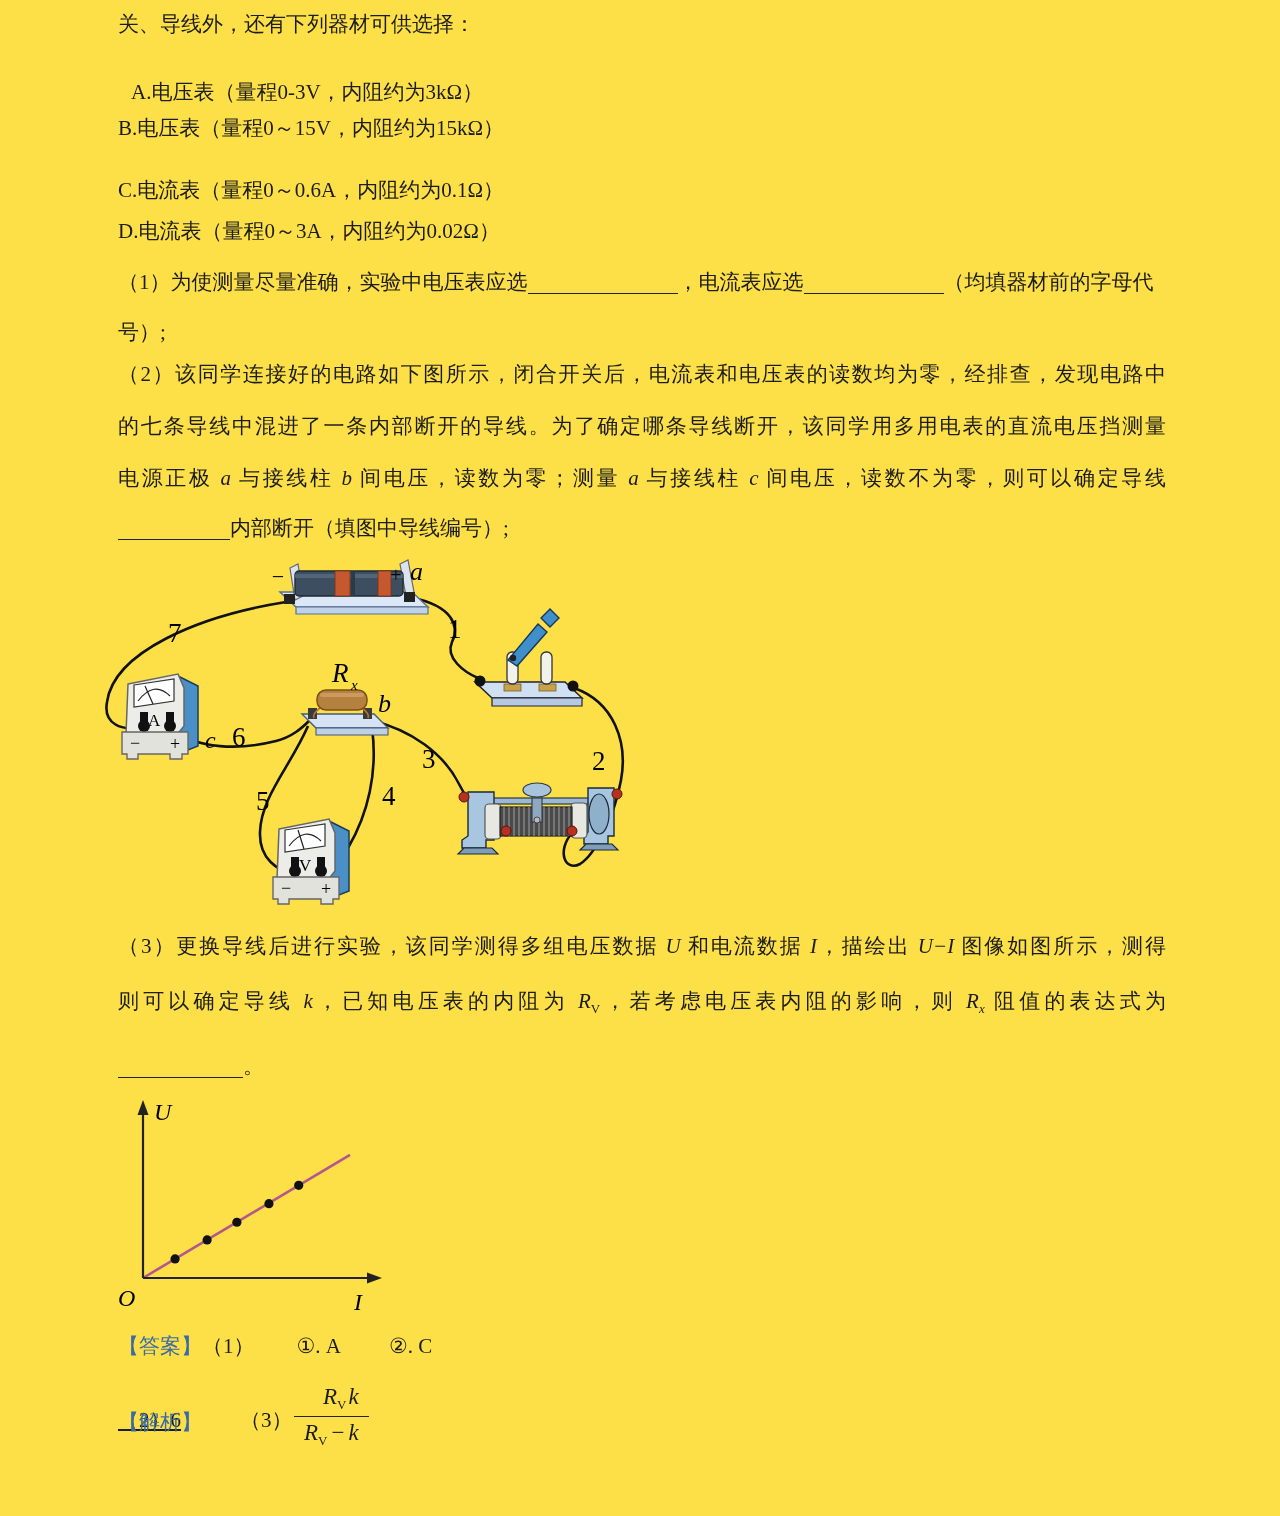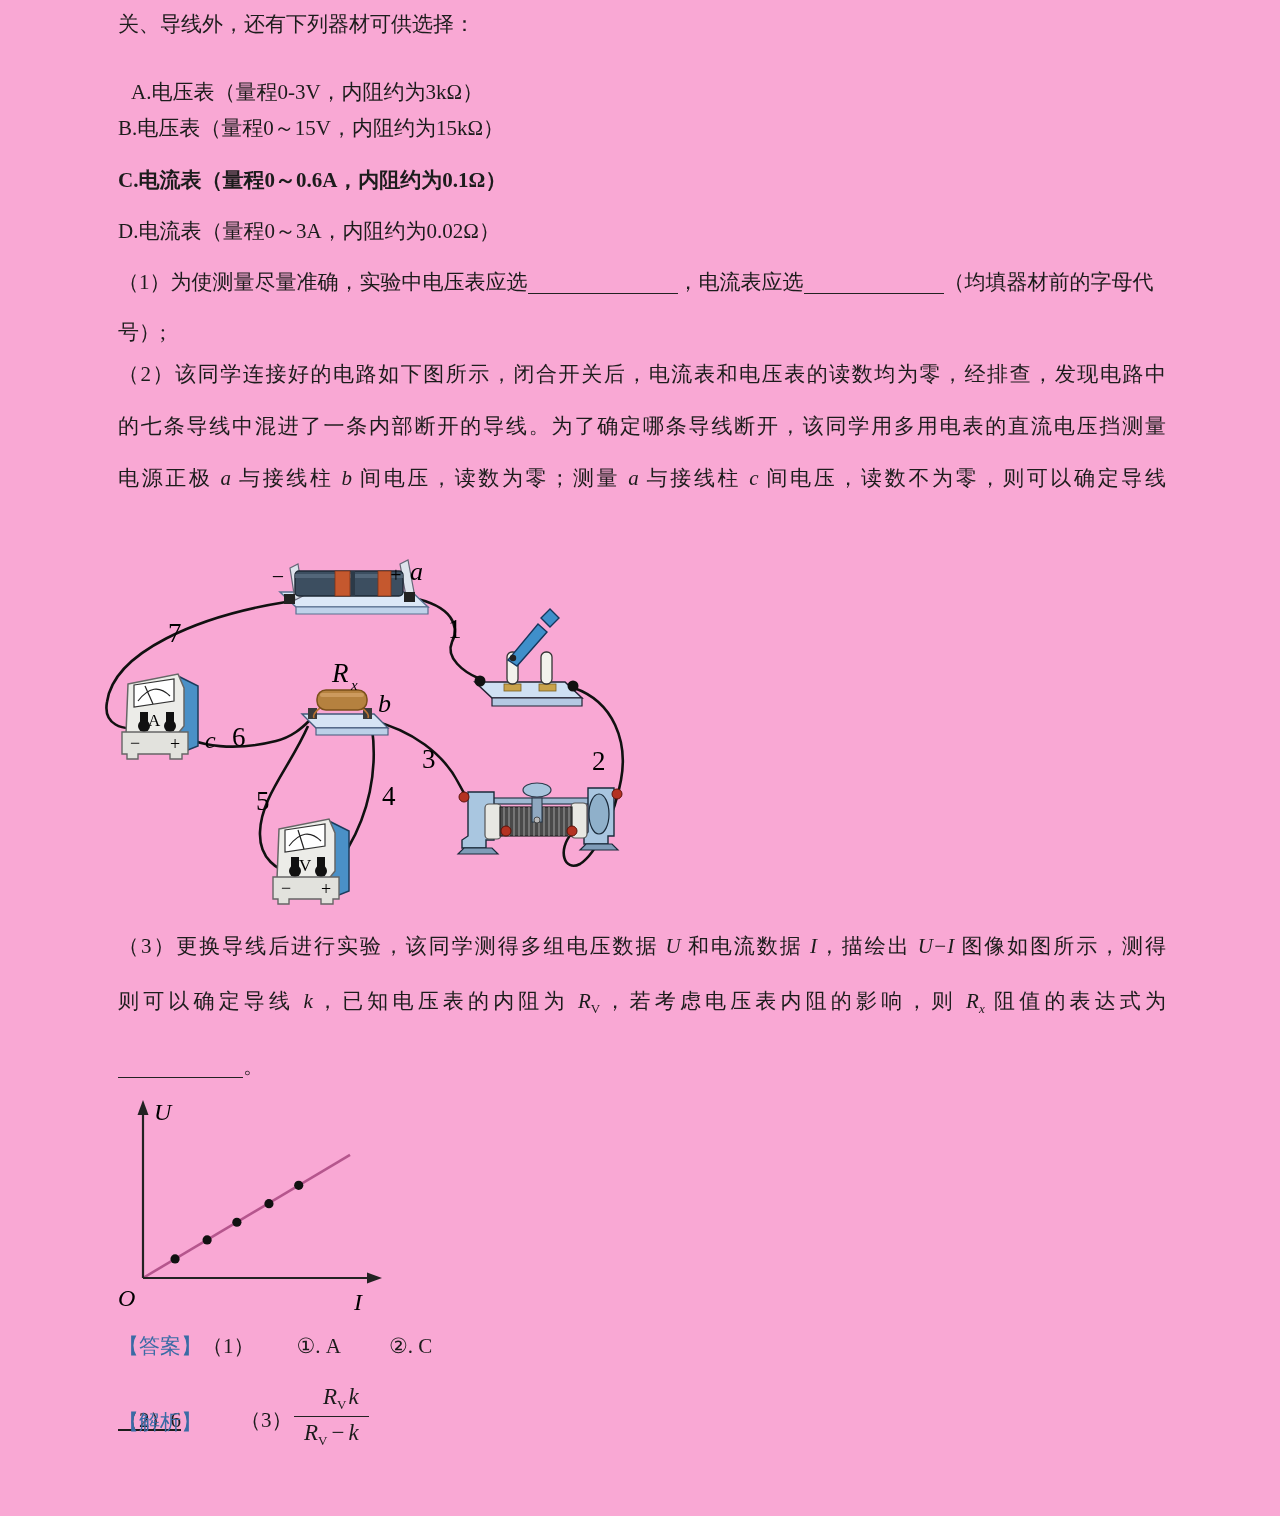--- a/index.html
+++ b/index.html
@@ -1,16 +1,16 @@
 <!DOCTYPE html>
 <html><head>
 <meta charset="utf-8">
 <style>
   html,body{margin:0;padding:0;background:#ffffff;}
-  #page{position:relative;width:1280px;height:1516px;background:#f9a8d4;
+  #page{position:relative;width:1280px;height:1516px;background:#fde047;
         font-family:"Liberation Serif","DejaVu Serif",serif;color:#1c1c1c;
         font-size:21px;overflow:hidden;}
   .aline{position:absolute;left:118px;white-space:nowrap;}
   .jline{position:absolute;left:118px;width:1048px;text-align:justify;text-align-last:justify;}
   .blank{display:inline-block;border-bottom:1.6px solid #222;height:22px;vertical-align:-5px;}
   .b150{width:150px}.b140{width:140px}.b112{width:112px}.b125{width:125px}
   .var{font-style:italic;}
   .sub{font-size:13px;vertical-align:-5px;font-style:normal;}
   .sub.it{font-style:italic;}
   .frac{display:inline-flex;flex-direction:column;text-align:right;font-size:23px;line-height:1.15;}
@@ -21,31 +21,34 @@
 </style>
 </head>
 <body>
 
 <div id="page">
 
   <div class="aline" style="top:10px;">关、导线外，还有下列器材可供选择：</div>
 
   <div class="aline" style="top:78px;margin-left:13px;">A.电压表（量程0-3V，内阻约为3kΩ）</div>
   <div class="aline" style="top:114px;">B.电压表（量程0～15V，内阻约为15kΩ）</div>
-  <div class="aline" style="top:166px;font-weight:bold;">C.电流表（量程0～0.6A，内阻约为0.1Ω）</div>
+  <div class="aline" style="top:176px;">C.电流表（量程0～0.6A，内阻约为0.1Ω）</div>
   <div class="aline" style="top:217px;">D.电流表（量程0～3A，内阻约为0.02Ω）</div>
 
   <div class="aline" style="top:268px;">
     <span>（1）为使测量尽量准确，实验中电压表应选</span><span class="blank b150"></span><span>，电流表应选</span><span class="blank b140"></span><span>（均填器材前的字母代</span>
   </div>
   <div class="aline" style="top:318px;">号）;</div>
 
   <div class="jline" style="top:360px;">（2）该同学连接好的电路如下图所示，闭合开关后，电流表和电压表的读数均为零，经排查，发现电路中</div>
   <div class="jline" style="top:412px;">的七条导线中混进了一条内部断开的导线。为了确定哪条导线断开，该同学用多用电表的直流电压挡测量</div>
   <div class="jline" style="top:464px;"><span>电源正极 </span><span class="var">a</span><span> 与接线柱 </span><span class="var">b</span><span> 间电压，读数为零；测量 </span><span class="var">a</span><span> 与接线柱 </span><span class="var">c</span><span> 间电压，读数不为零，则可以确定导线</span></div>
+  <div class="aline" style="top:514px;">
+    <span class="blank b112"></span><span>内部断开（填图中导线编号）;</span>
+  </div>
 
   <svg style="position:absolute;left:80px;top:552px;" width="600" height="370" viewBox="0 0 600 370">
 
     <path d="M206,50 C118,64 34,100 27,150 C23,172 42,180 62,174" fill="none" stroke="#111" stroke-width="2.6"></path>
     <path d="M333,46 C372,54 380,74 372,90 C365,106 384,120 398,126" fill="none" stroke="#111" stroke-width="2.6"></path>
     <path d="M494,136 C534,150 548,190 541,228 C535,262 516,302 500,312 C484,320 477,298 492,281" fill="none" stroke="#111" stroke-width="2.6"></path>
     <path d="M290,168 C332,178 364,202 379,232 L385,243" fill="none" stroke="#111" stroke-width="2.6"></path>
     <path d="M90,176 C118,198 160,198 196,189 C212,185 222,176 230,168" fill="none" stroke="#111" stroke-width="2.6"></path>
     <path d="M228,174 C210,215 181,245 180,280 C179,306 198,321 214,319" fill="none" stroke="#111" stroke-width="2.6"></path>
     <path d="M292,176 C298,220 288,262 268,296 C260,308 249,316 240,318" fill="none" stroke="#111" stroke-width="2.6"></path>

